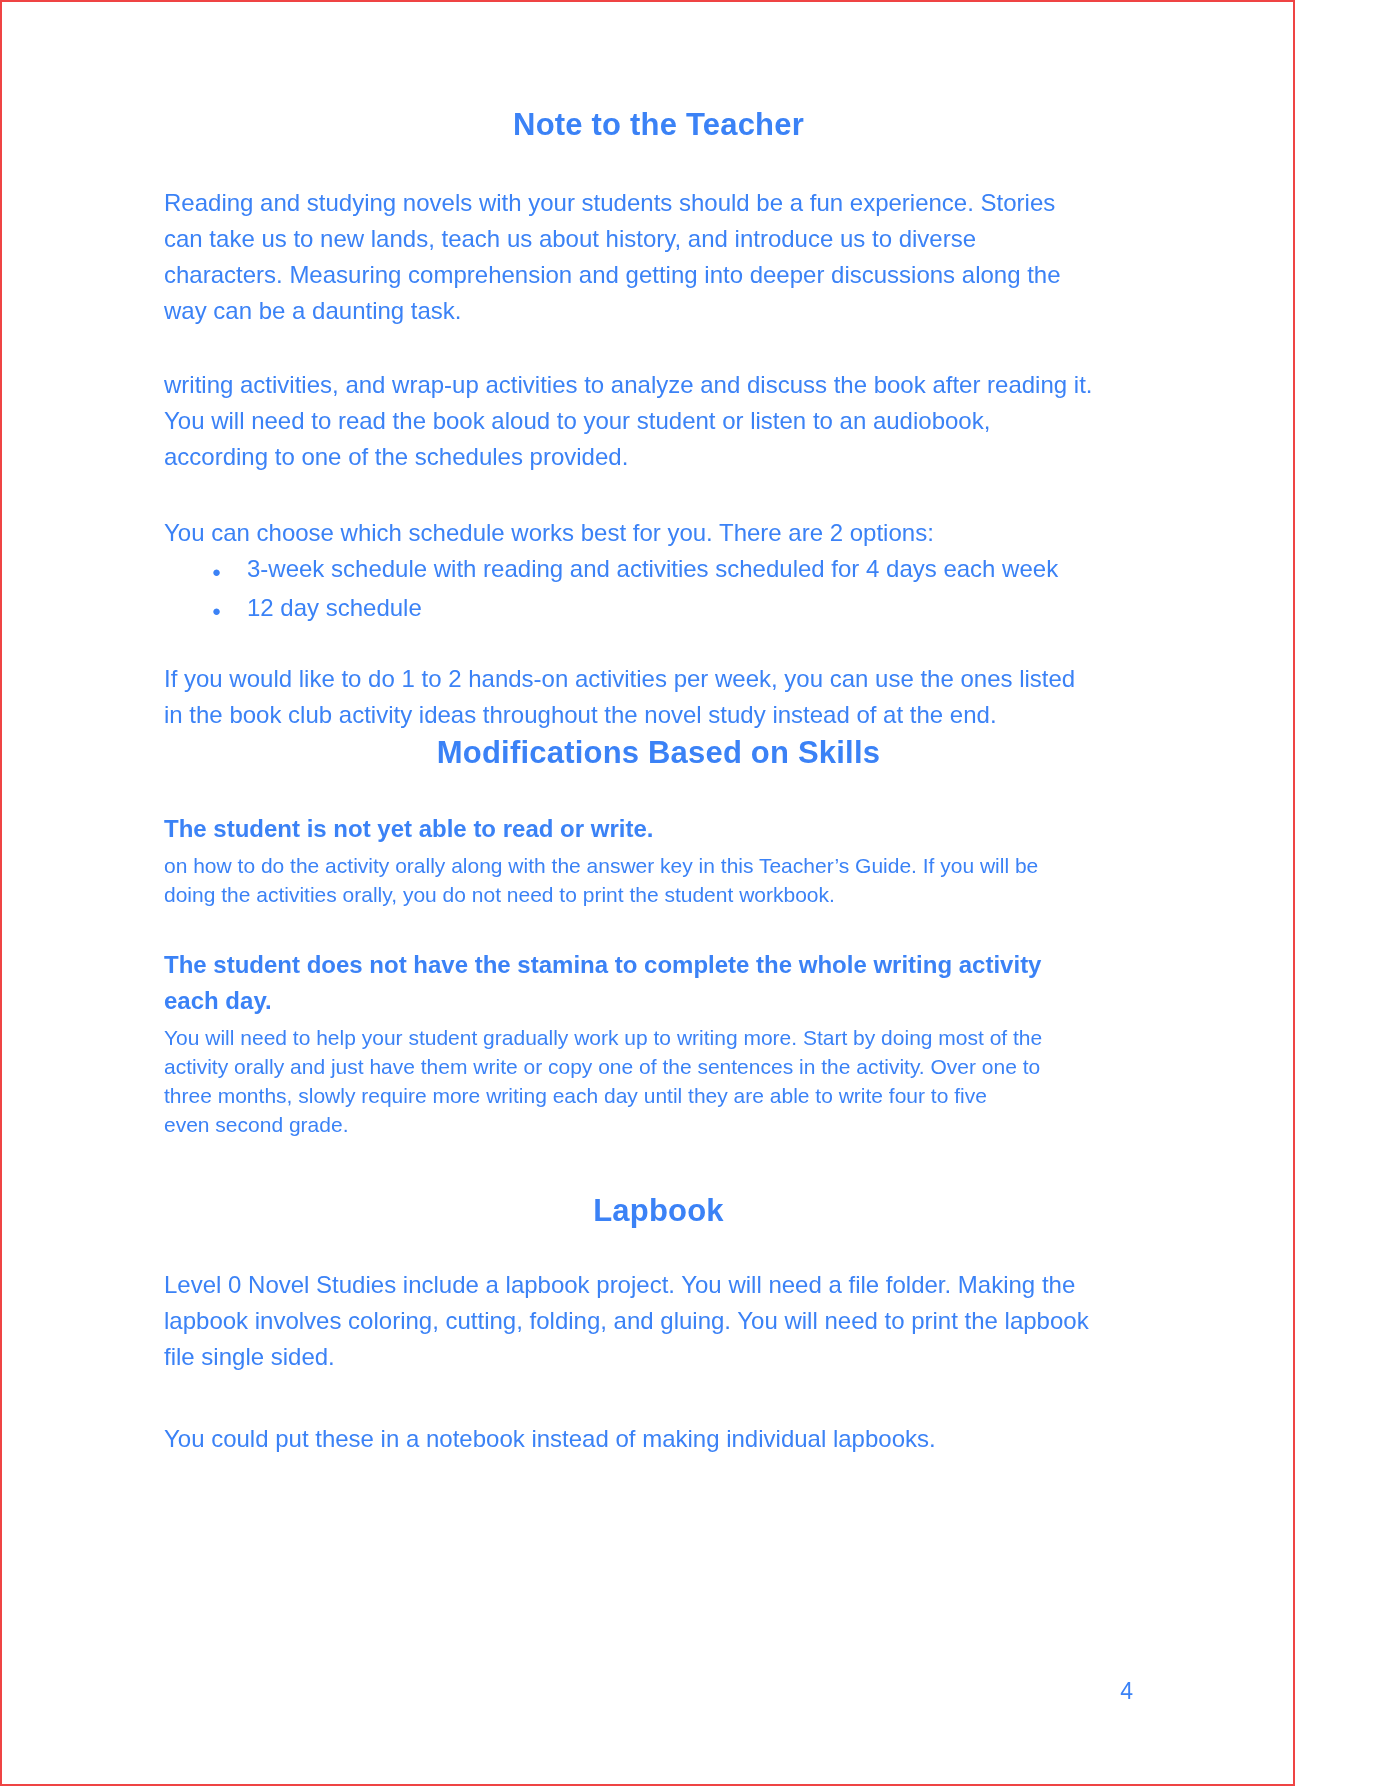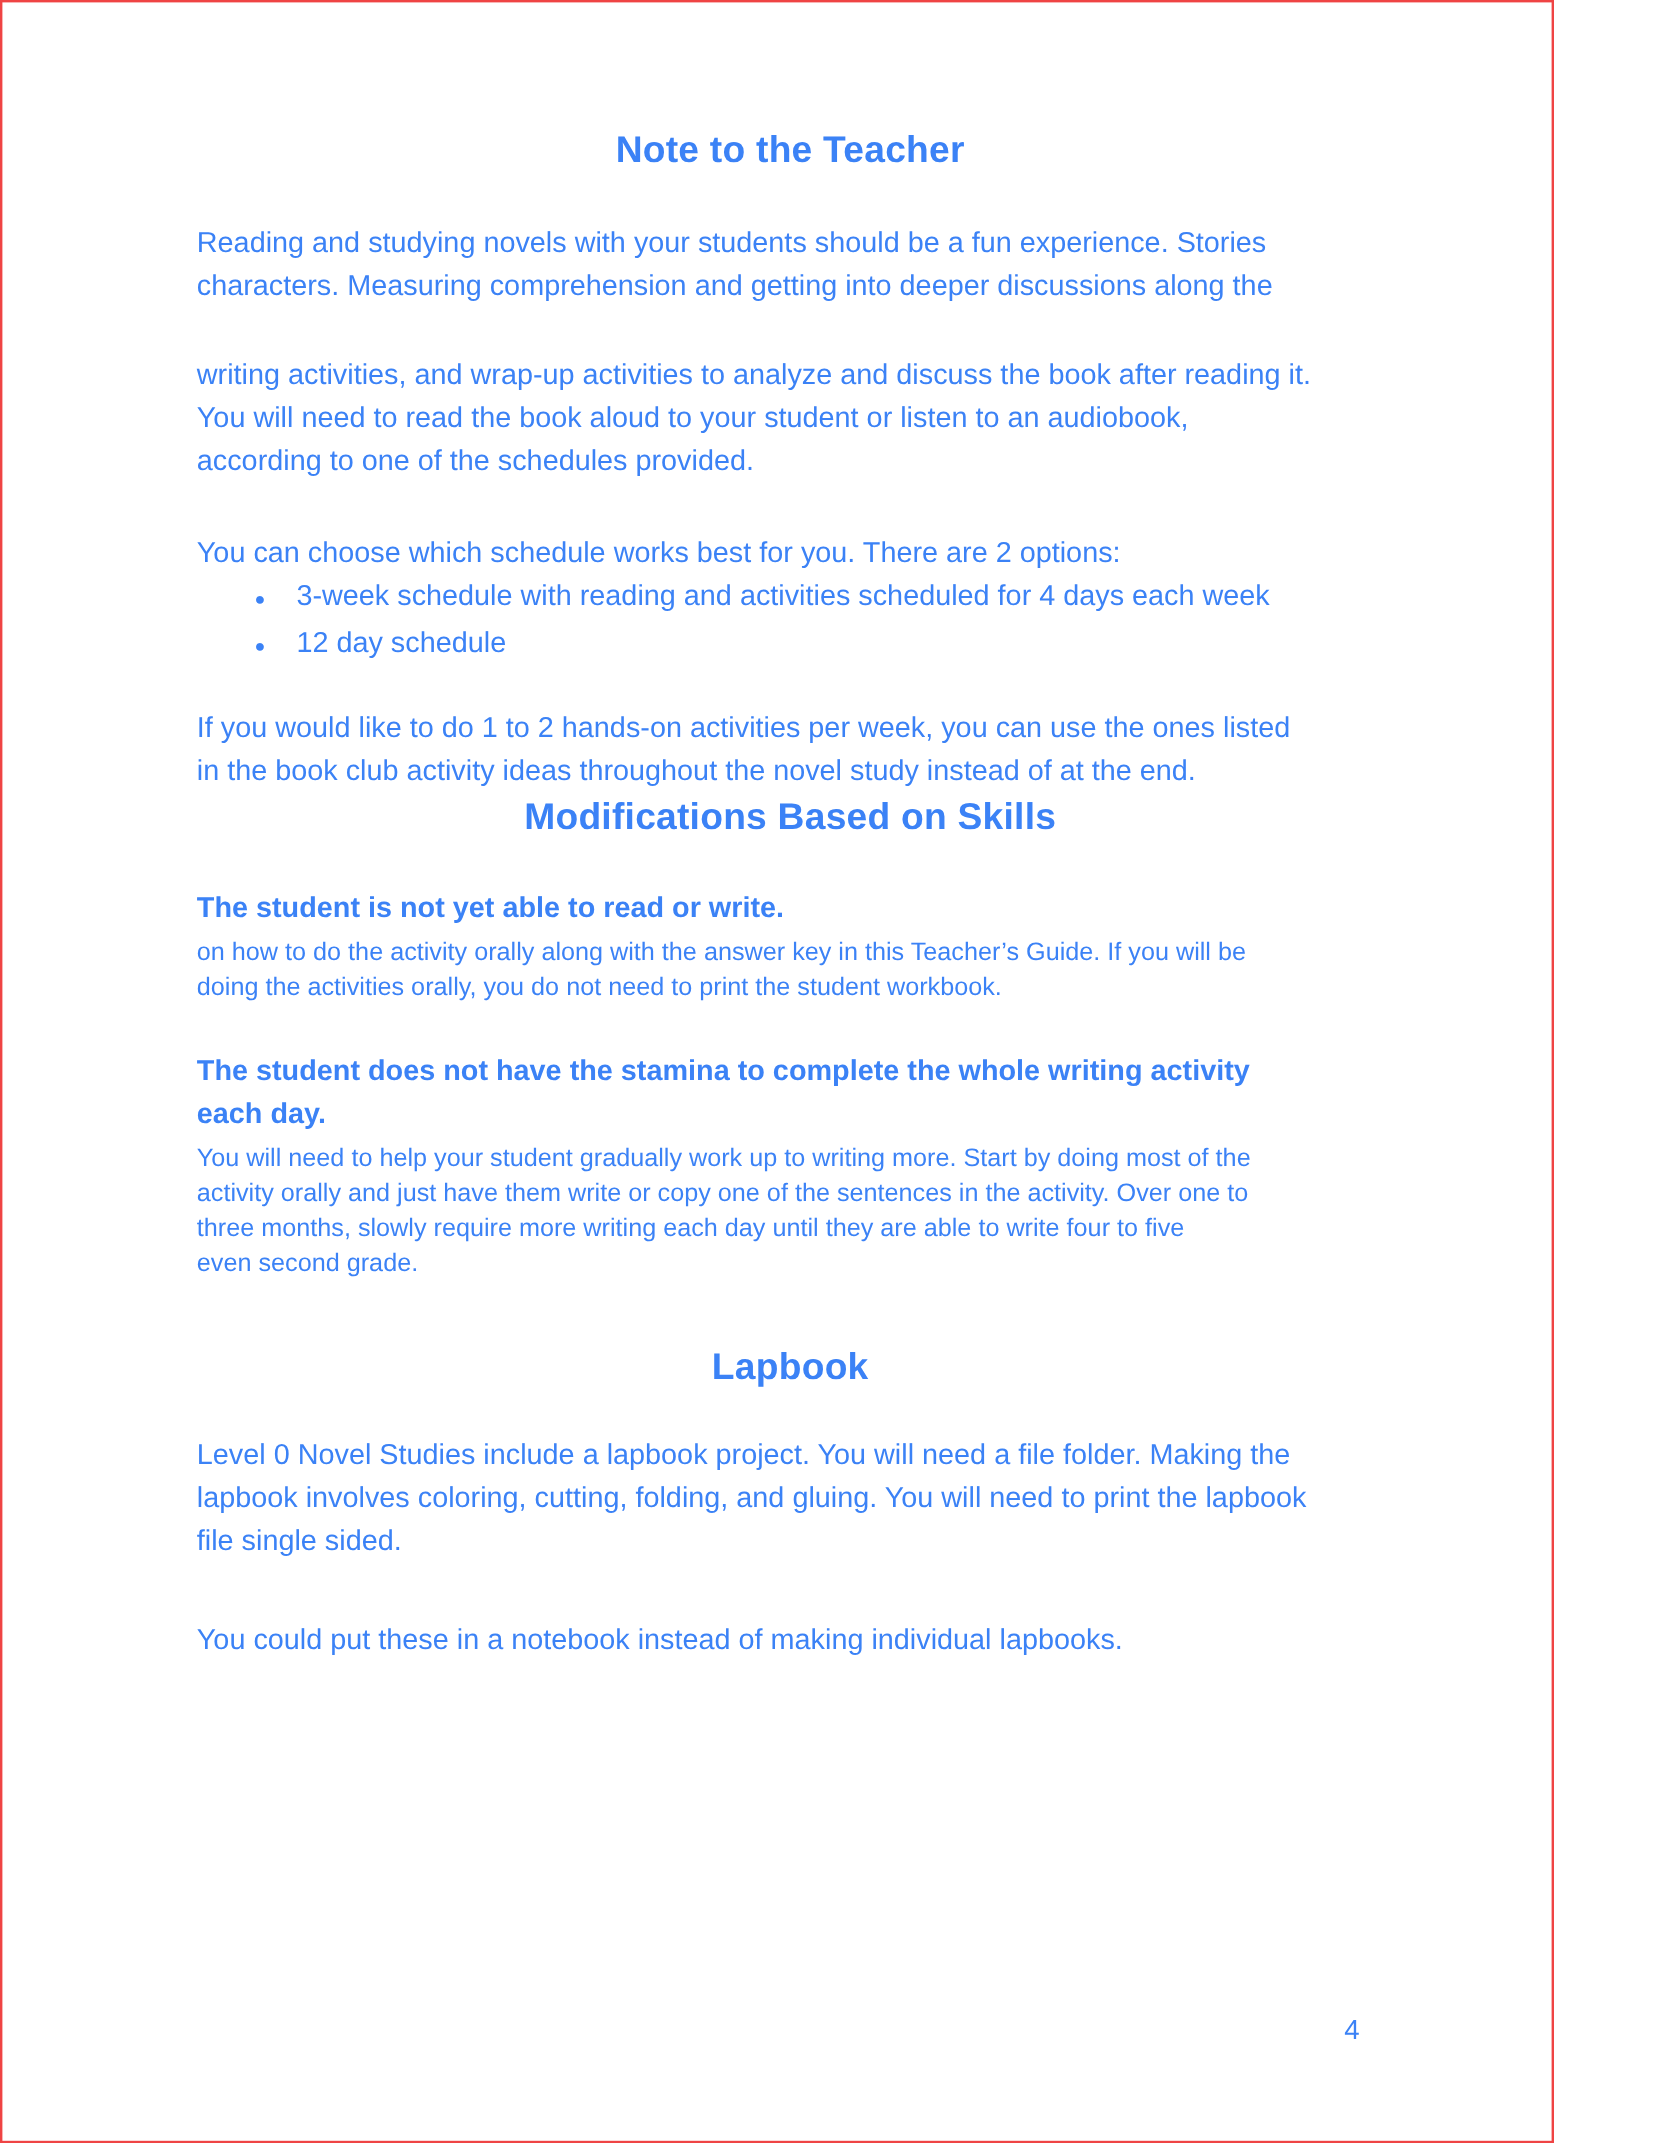--- a/index.html
+++ b/index.html
@@ -102,21 +102,23 @@
 </head>
 <body>
 
 <div class="page">
   <div class="content">
 
     <h1 class="doc-title">Note to the Teacher</h1>
 
     <div class="para mt-p1">
       <div class="body-line">Reading and studying novels with your students should be a fun experience. Stories</div>
+      <div class="body-line">can take us to new lands, teach us about history, and introduce us to diverse</div>
       <div class="body-line">characters. Measuring comprehension and getting into deeper discussions along the</div>
+      <div class="body-line">way can be a daunting task.</div>
     </div>
 
     <div class="para mt-p2">
       <div class="body-line">writing activities, and wrap-up activities to analyze and discuss the book after reading it.</div>
       <div class="body-line">You will need to read the book aloud to your student or listen to an audiobook,</div>
       <div class="body-line">according to one of the schedules provided.</div>
     </div>
 
     <div class="para mt-p3">
       <div class="body-line">You can choose which schedule works best for you. There are 2 options:</div>

